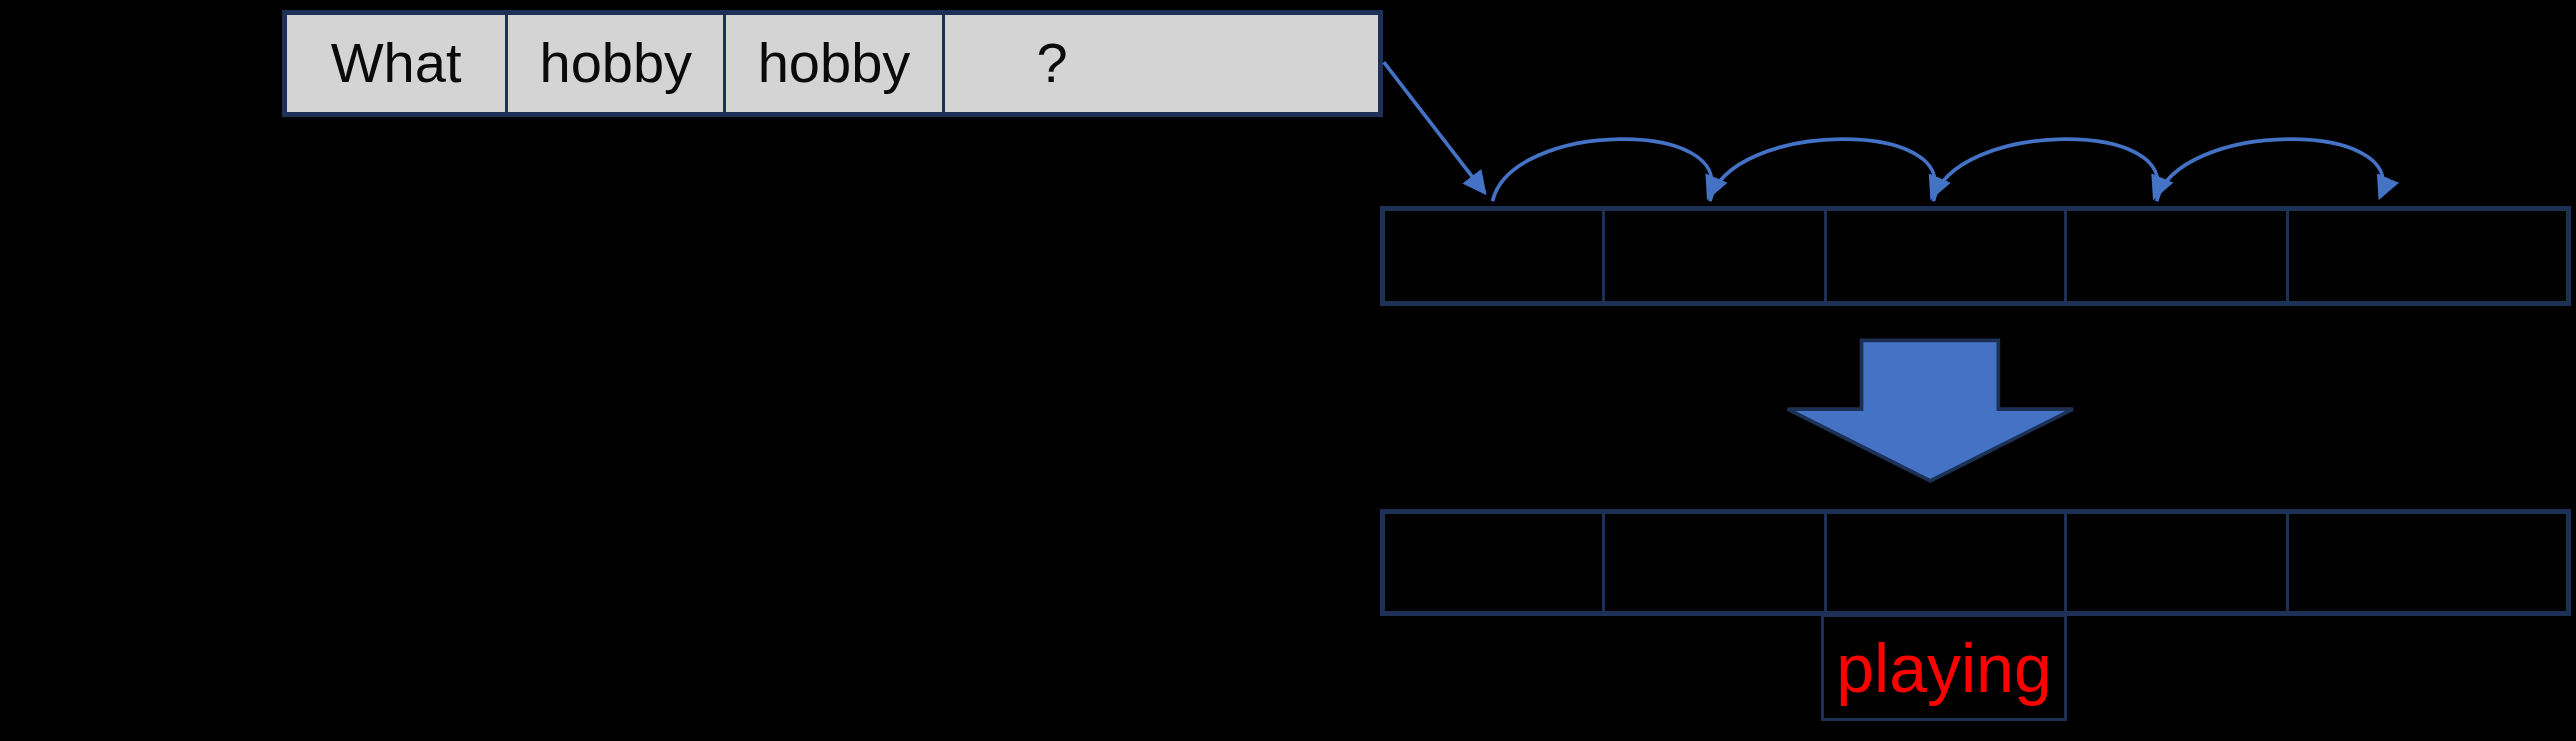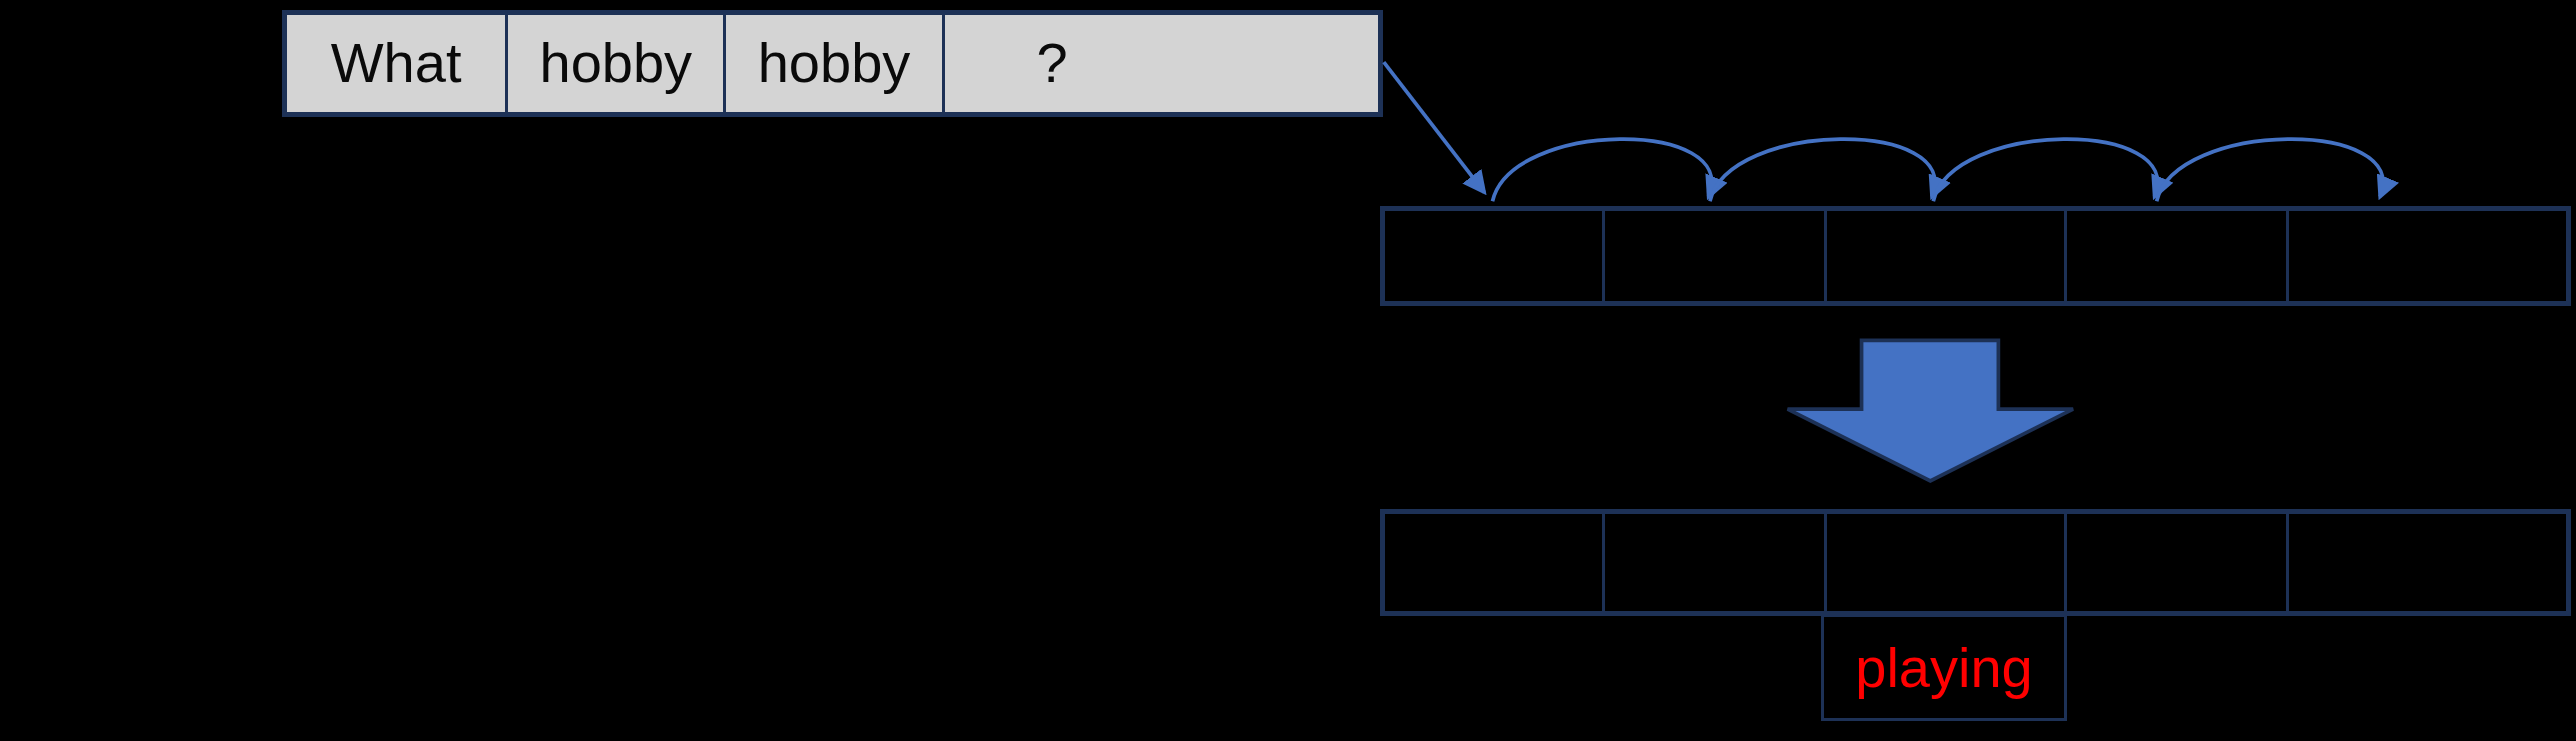--- a/index.html
+++ b/index.html
@@ -64,21 +64,21 @@
     left: 1821px; top: 614px;
     width: 246px; height: 107px;
     box-sizing: border-box;
     border: 3.7px solid var(--table-border, #1d3156);
     display: flex;
     align-items: center;
     justify-content: center;
   }
   #answer-cell span {
     color: var(--answer-text, #ff0000);
-    font-size: 56px;
+    font-size: 68px;
     line-height: 1;
   }
 
   
   #overlay {
     position: absolute;
     left: 0; top: 0;
     width: 2576px; height: 742px;
     pointer-events: none;
   }

